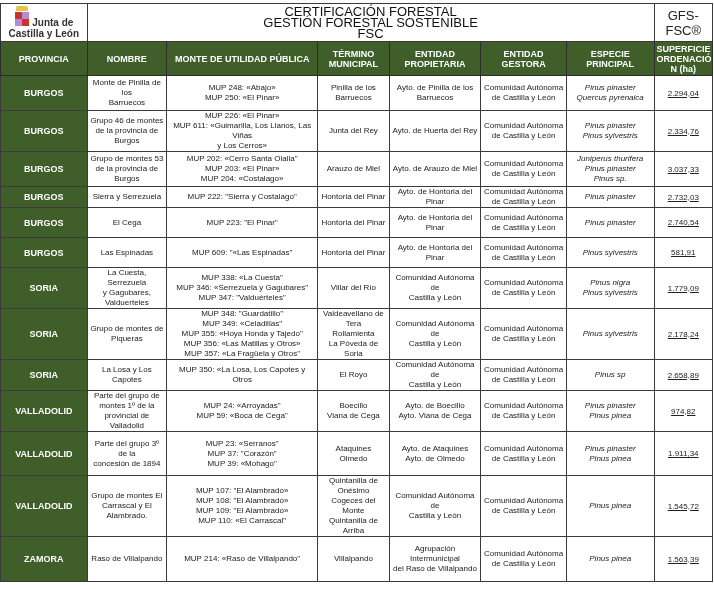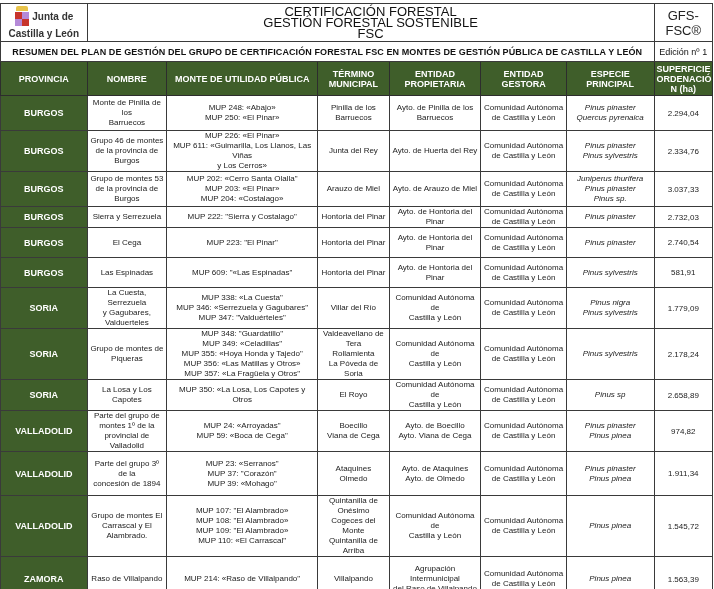--- a/index.html
+++ b/index.html
@@ -3,36 +3,36 @@
 <meta charset="utf-8">
 <style>
   html, body { margin:0; padding:0; background:#ffffff; }
   body { width:714px; height:589px; overflow:hidden; font-family:"Liberation Sans", sans-serif; color:#111; }
   .sheet { position:relative; width:714px; height:589px; }
   table { border-collapse:collapse; table-layout:fixed; width:713px; position:absolute; left:0; top:3px; }
   td, th { border:1px solid #3a3a3a; padding:0 2px; text-align:center; vertical-align:middle; overflow:hidden; }
   .c1{width:86px}.c2{width:79px}.c3{width:150px}.c4{width:71px}.c5{width:91px}.c6{width:85px}.c7{width:87px}.c8{width:58px}
   .logo-cell { padding:2px; }
   .logo { display:flex; flex-direction:column; align-items:center; justify-content:center; line-height:1; }
-  .logo-top { display:flex; align-items:center; gap:2px; }
+  .logo-top { display:flex; align-items:flex-end; gap:2px; }
   .crest { width:16px; height:22px; position:relative; }
   .crest .crown { position:absolute; top:0; left:2px; width:12px; height:5px; background:#e8c34a; border-radius:2px 2px 0 0; }
   .crest .q { position:absolute; width:7px; height:7px; }
   .q1{top:6px;left:1px;background:#c8342c}.q2{top:6px;left:8px;background:#b58ad8}.q3{top:13px;left:1px;background:#b58ad8}.q4{top:13px;left:8px;background:#c8342c}
   .logo-j { font-size:10px; color:#333; font-weight:bold; }
   .logo-c { font-size:10px; color:#333; font-weight:bold; margin-top:1px; }
   .title-cell { font-weight:normal; font-size:13px; line-height:11px; }
   .code-cell { font-size:13px; color:#222; }
   .summary { font-weight:bold; font-size:9px; height:19px; letter-spacing:0.1px; }
   .edition { font-size:9px; }
   .hdr th { background:#3f5e2a; color:#ffffff; font-size:9px; font-weight:bold; line-height:10px; height:33px; border-color:#2d2d2d; }
   .prov { background:#3f5e2a; color:#ffffff; font-weight:bold; font-size:9px; }
   td.txt { font-size:8px; line-height:10px; color:#222; }
   td.sp { font-size:8px; line-height:10px; font-style:italic; color:#222;margin-left:48px; }
-  td.num { font-size:8px; color:#222; }
+  td.num { font-size:8px; color:#222;text-decoration:underline; }
   .line { display:block; }
 </style>
 </head>
 <body>
 
 <div class="sheet">
   <table>
     <colgroup>
       <col class="c1">
         <col class="c2">
@@ -60,24 +60,20 @@
             <span class="logo-c">Castilla y León</span>
           </div>
         </td>
         <td colspan="6" class="title-cell">
           <span class="line">CERTIFICACIÓN FORESTAL</span>
           <span class="line">GESTIÓN FORESTAL SOSTENIBLE</span>
           <span class="line">FSC</span>
         </td>
         <td class="code-cell">GFS-FSC®</td>
       </tr>
-      <tr>
-        <td colspan="7" class="summary">RESUMEN DEL PLAN DE GESTIÓN DEL GRUPO DE CERTIFICACIÓN FORESTAL FSC EN MONTES DE GESTIÓN PÚBLICA DE CASTILLA Y LEÓN</td>
-        <td class="edition">Edición nº 1</td>
-      </tr>
       <tr class="hdr">
         <th>
             <span class="line">PROVINCIA</span>
           </th>
         <th>
             <span class="line">NOMBRE</span>
           </th>
         <th>
             <span class="line">MONTE DE UTILIDAD PÚBLICA</span>
           </th>

